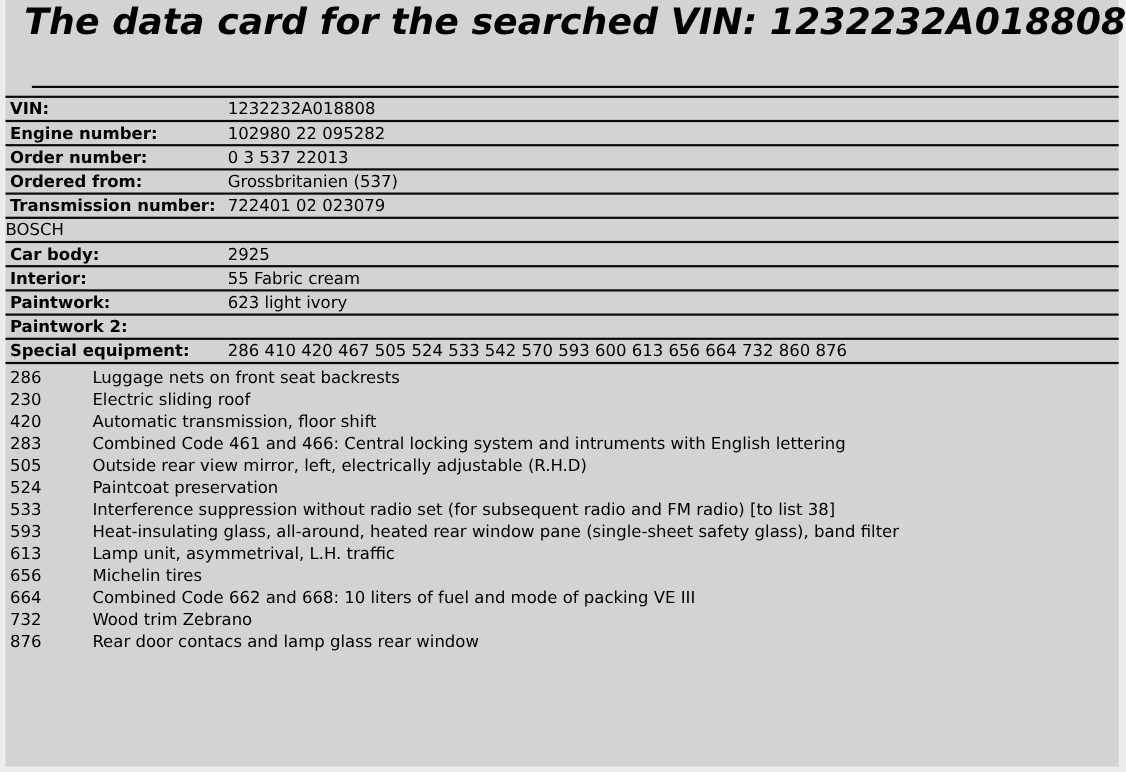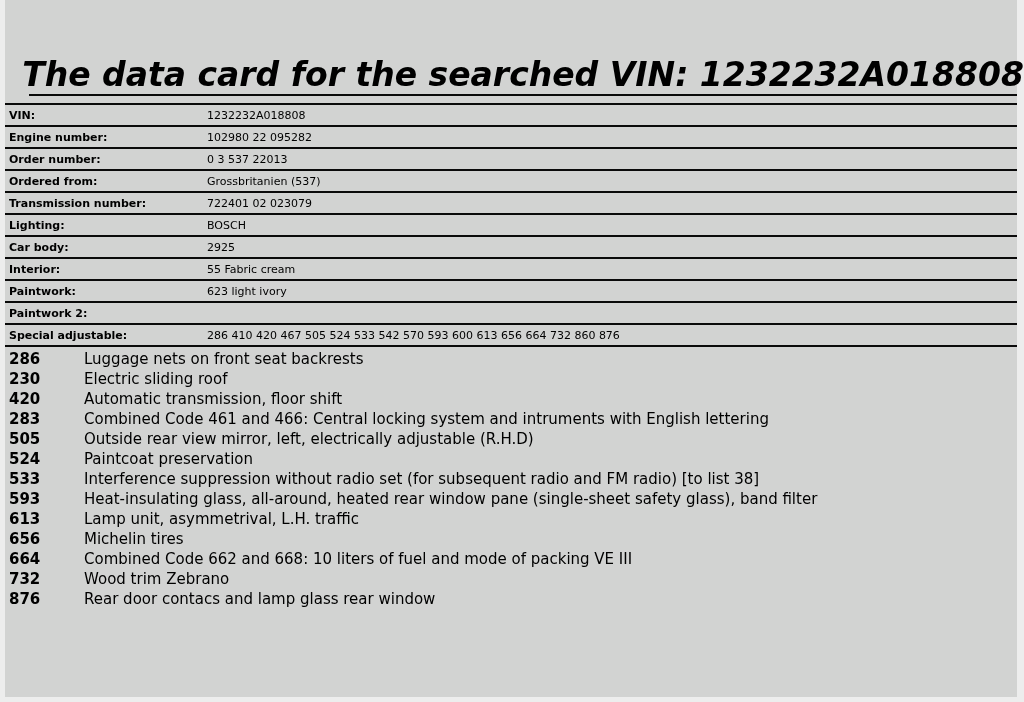--- a/index.html
+++ b/index.html
@@ -11,44 +11,44 @@
     color: #000;
     overflow: hidden;
   }
   .panel {
     position: absolute;
     left: 5px; top: 0;
     width: 1012px; height: 697px;
     background: #d2d3d2;
   }
   .title-band {
-    height: 96px;
+    height: 80px;
     border-bottom: 2px solid #0a0a0a;
     display: flex;
-    align-items: flex-end;
+    align-items: flex-start;
     justify-content: center;
     margin-left: 24px;
   }
   .title-band .title {
     font-weight: bold;
     font-style: italic;
     font-size: 33px;
     letter-spacing: 0px;
     white-space: nowrap;
   }
   .data-table {
     margin-top: 7px;
     border-bottom: 2px solid #0a0a0a;
   }
   .data-row {
     display: flex;
     align-items: center;
     height: 22px;
     border-top: 2px solid #0a0a0a;
-    font-size: 11px;
+    font-size: 15px;
   }
   .data-row .label {
     width: 202px;
     padding-left: 4px;
     font-weight: bold;
     white-space: nowrap;
   }
   .data-row .value {
     flex: 1;
     white-space: nowrap;
@@ -58,21 +58,21 @@
   }
   .equip-item {
     display: flex;
     align-items: center;
     height: 20px;
     font-size: 15px;
   }
   .equip-item .code {
     width: 50px;
     padding-left: 4px;
-    font-weight: bold;
+    font-weight: normal;
   }
   .equip-item .desc {
     flex: 1;
     white-space: nowrap;
     margin-left: 29px;
   }
 </style>
 </head>
 <body>
 
@@ -97,41 +97,40 @@
     </div>
     <div class="data-row">
       <span class="label">Ordered from:</span>
       <span class="value">Grossbritanien (537)</span>
     </div>
     <div class="data-row">
       <span class="label">Transmission number:</span>
       <span class="value">722401 02 023079</span>
     </div>
     <div class="data-row">
-      <span class="label">Lighting:</span>
       <span class="value">BOSCH</span>
     </div>
     <div class="data-row">
       <span class="label">Car body:</span>
       <span class="value">2925</span>
     </div>
     <div class="data-row">
       <span class="label">Interior:</span>
       <span class="value">55 Fabric cream</span>
     </div>
     <div class="data-row">
       <span class="label">Paintwork:</span>
       <span class="value">623 light ivory</span>
     </div>
     <div class="data-row">
       <span class="label">Paintwork 2:</span>
       <span class="value"></span>
     </div>
     <div class="data-row">
-      <span class="label">Special adjustable:</span>
+      <span class="label">Special equipment:</span>
       <span class="value">286 410 420 467 505 524 533 542 570 593 600 613 656 664 732 860 876</span>
     </div>
   </div>
 
   <div class="equip-list">
     <div class="equip-item">
       <span class="code">286</span>
       <span class="desc">Luggage nets on front seat backrests</span>
     </div>
     <div class="equip-item">

